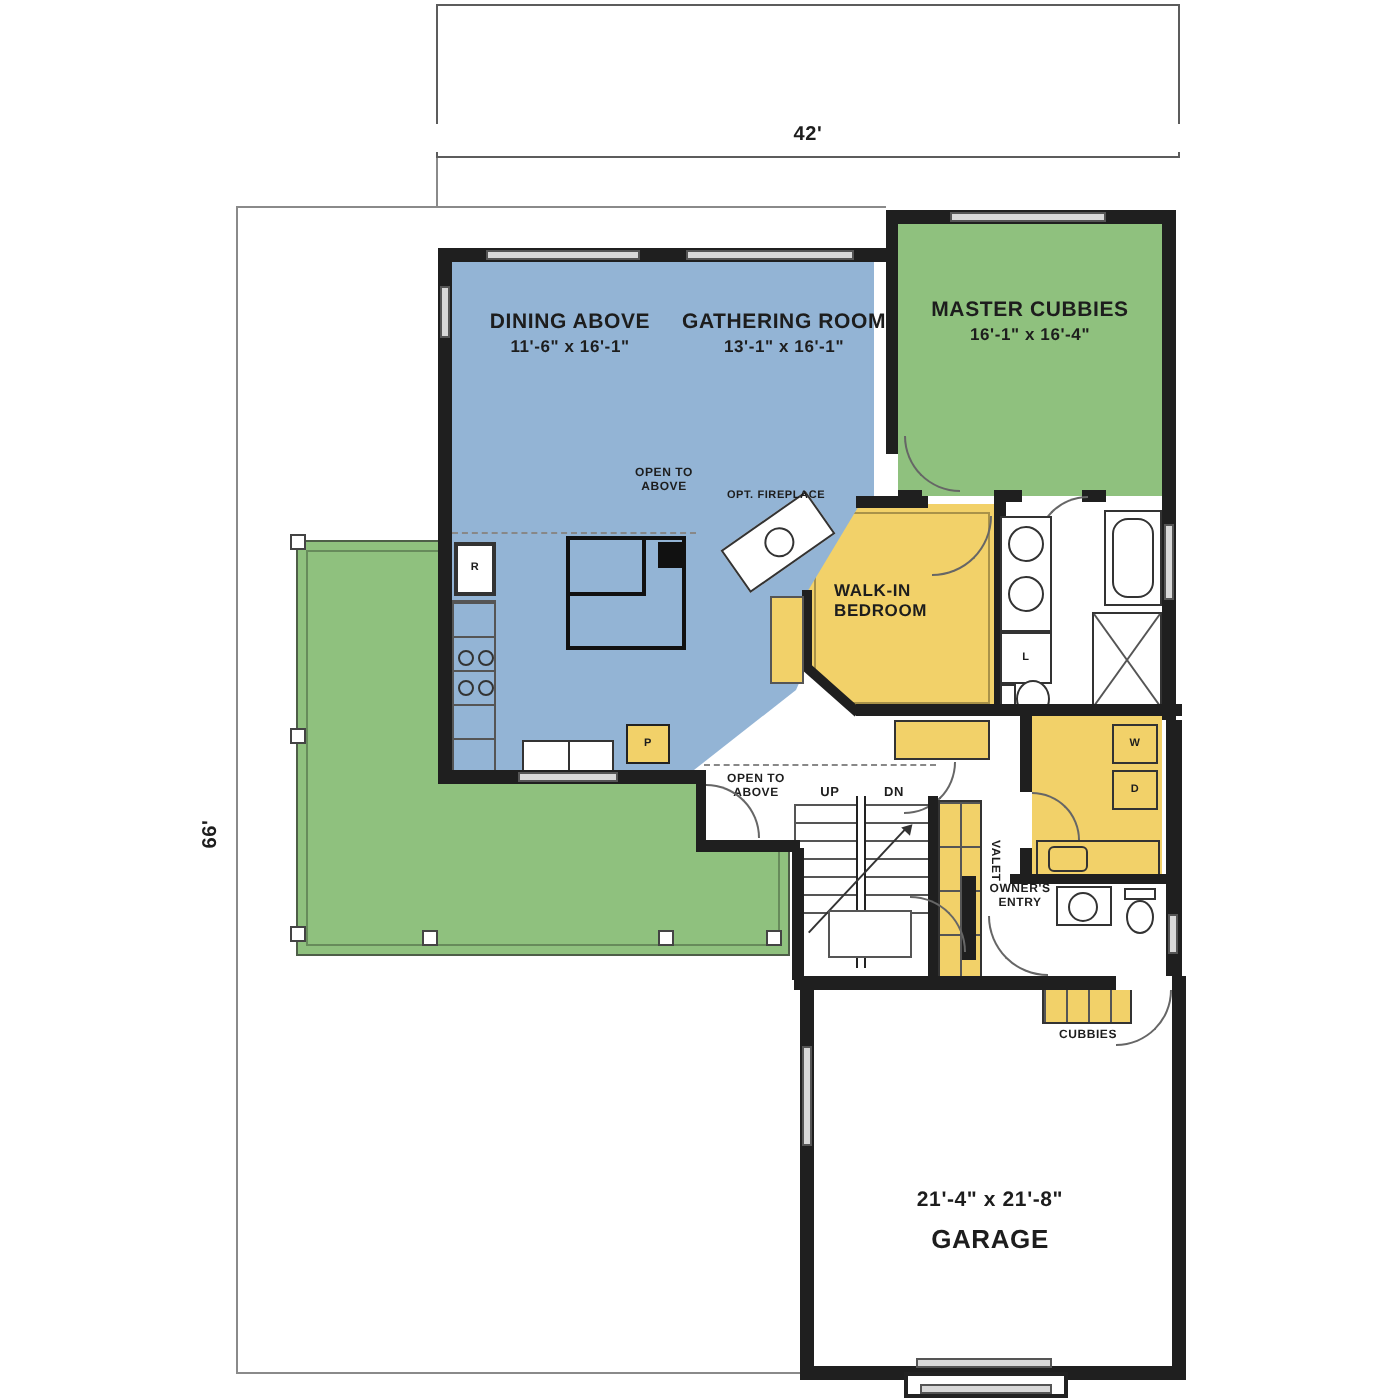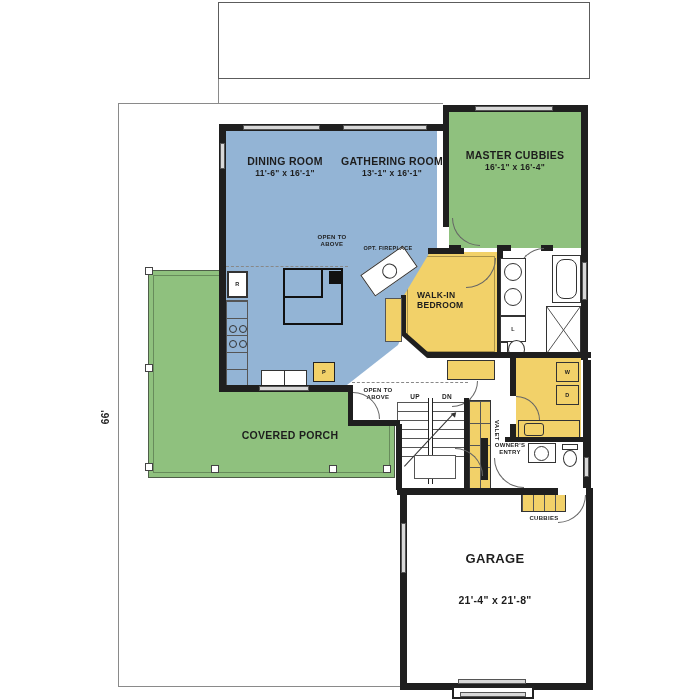--- a/index.html
+++ b/index.html
@@ -17,36 +17,36 @@
   .blue{background:var(--blue,#93b4d5);}
   .green{background:var(--green,#8fc17e);}
   .yellow{background:var(--yellow,#f2d169);}
 </style>
 </head>
 <body>
 
 <div id="canvas">
 
   <div class="abs" style="left:218px;top:2px;width:372px;height:77px;border:1px solid #5c5c5c;"></div>
+  <div class="abs lbl" style="left:218px;top:62px;width:372px;height:14px;font-size:10px;font-weight:bold;background:#fff;width:372px;">42'</div>
   <div class="abs thin" style="left:218px;top:79px;width:1px;height:24px;"></div>
   <div class="abs thin" style="left:118px;top:103px;width:325px;height:1px;"></div>
   <div class="abs thin" style="left:118px;top:103px;width:1px;height:584px;"></div>
   <div class="abs thin" style="left:118px;top:686px;width:282px;height:1px;"></div>
   <div class="abs lbl" style="left:92px;top:410px;width:30px;height:14px;font-size:10px;transform:rotate(-90deg);background:#fff;">66'</div>
 
   <div class="abs green" style="left:148px;top:270px;width:247px;height:208px;border:1px solid #4e5e48;">
     <div class="abs" style="left:4px;top:4px;right:4px;bottom:4px;border:1px solid rgba(0,0,0,.28);"></div>
   </div>
   <div class="abs post" style="left:145px;top:267px;width:8px;height:8px;"></div>
   <div class="abs post" style="left:145px;top:364px;width:8px;height:8px;"></div>
   <div class="abs post" style="left:145px;top:463px;width:8px;height:8px;"></div>
   <div class="abs post" style="left:211px;top:465px;width:8px;height:8px;"></div>
   <div class="abs post" style="left:329px;top:465px;width:8px;height:8px;"></div>
   <div class="abs post" style="left:383px;top:465px;width:8px;height:8px;"></div>
-  <div class="abs lbl" style="left:200px;top:430px;width:180px;height:14px;font-size:10.5px;">COVERED PORCH</div>
 
   <div class="abs" style="left:219px;top:124px;width:224px;height:268px;background:#fff;"></div>
 
   <div class="abs" style="left:352px;top:383px;width:116px;height:40px;background:#fff;"></div>
   <div class="abs" style="left:397px;top:383px;width:71px;height:107px;background:#fff;"></div>
 
   <div class="abs blue" style="left:226px;top:131px;width:211px;height:254px;
               clip-path:polygon(0 0,211px 0,211px 124px,172px 214px,121px 254px,0 254px);"></div>
 
   <div class="abs fix" style="left:227px;top:271px;width:21px;height:27px;border-width:2px;">
@@ -79,21 +79,21 @@
 
   <div class="abs wall" style="left:219px;top:124px;width:224px;height:7px;"></div>
   <div class="abs win" style="left:243px;top:125px;width:77px;height:5px;"></div>
   <div class="abs win" style="left:343px;top:125px;width:84px;height:5px;"></div>
   <div class="abs wall" style="left:219px;top:124px;width:7px;height:268px;"></div>
   <div class="abs win" style="left:220px;top:143px;width:5px;height:26px;"></div>
   <div class="abs wall" style="left:219px;top:385px;width:133px;height:7px;"></div>
   <div class="abs win" style="left:259px;top:386px;width:50px;height:5px;"></div>
   <div class="abs wall" style="left:403px;top:297px;width:53px;height:5px;transform-origin:0 0;transform:rotate(-54.5deg);"></div>
 
-  <div class="abs lbl" style="left:229px;top:156px;width:112px;height:12px;font-size:10.5px;">DINING ROOM</div>
+  <div class="abs lbl" style="left:229px;top:156px;width:112px;height:12px;font-size:10.5px;">DINING ABOVE</div>
   <div class="abs lbl" style="left:229px;top:169px;width:112px;height:10px;font-size:8.5px;">11'-6" x 16'-1"</div>
   <div class="abs lbl" style="left:337px;top:156px;width:110px;height:12px;font-size:10.5px;">GATHERING ROOM</div>
   <div class="abs lbl" style="left:337px;top:169px;width:110px;height:10px;font-size:8.5px;">13'-1" x 16'-1"</div>
 
   <div class="abs green" style="left:449px;top:112px;width:132px;height:136px;"></div>
   <div class="abs wall" style="left:443px;top:105px;width:145px;height:7px;"></div>
   <div class="abs win" style="left:475px;top:106px;width:78px;height:5px;"></div>
   <div class="abs wall" style="left:443px;top:105px;width:6px;height:122px;"></div>
   <div class="abs wall" style="left:581px;top:105px;width:7px;height:255px;"></div>
   <div class="abs win" style="left:582px;top:262px;width:5px;height:38px;"></div>
@@ -194,16 +194,16 @@
   <div class="abs wall" style="left:397px;top:488px;width:196px;height:7px;"></div>
   <div class="abs" style="left:558px;top:488px;width:28px;height:7px;background:#fff;"></div>
   <div class="abs" style="left:558px;top:495px;width:28px;height:28px;border:1px solid #666;border-width:0 1px 1px 0;border-radius:0 0 100% 0;"></div>
   <div class="abs wall" style="left:400px;top:495px;width:7px;height:195px;"></div>
   <div class="abs win" style="left:401px;top:523px;width:5px;height:50px;"></div>
   <div class="abs wall" style="left:586px;top:495px;width:7px;height:195px;"></div>
   <div class="abs wall" style="left:400px;top:683px;width:193px;height:7px;"></div>
   <div class="abs win" style="left:458px;top:679px;width:68px;height:5px;"></div>
   <div class="abs" style="left:452px;top:686px;width:82px;height:13px;border:2.5px solid #222;background:#fff;"></div>
   <div class="abs win" style="left:460px;top:692px;width:66px;height:5px;"></div>
-  <div class="abs lbl" style="left:400px;top:552px;width:190px;height:15px;font-size:13px;">GARAGE</div>
+  <div class="abs lbl" style="left:400px;top:613px;width:190px;height:15px;font-size:13px;">GARAGE</div>
   <div class="abs lbl" style="left:400px;top:595px;width:190px;height:12px;font-size:10.5px;">21'-4" x 21'-8"</div>
 
 </div>
 
 </body></html>

